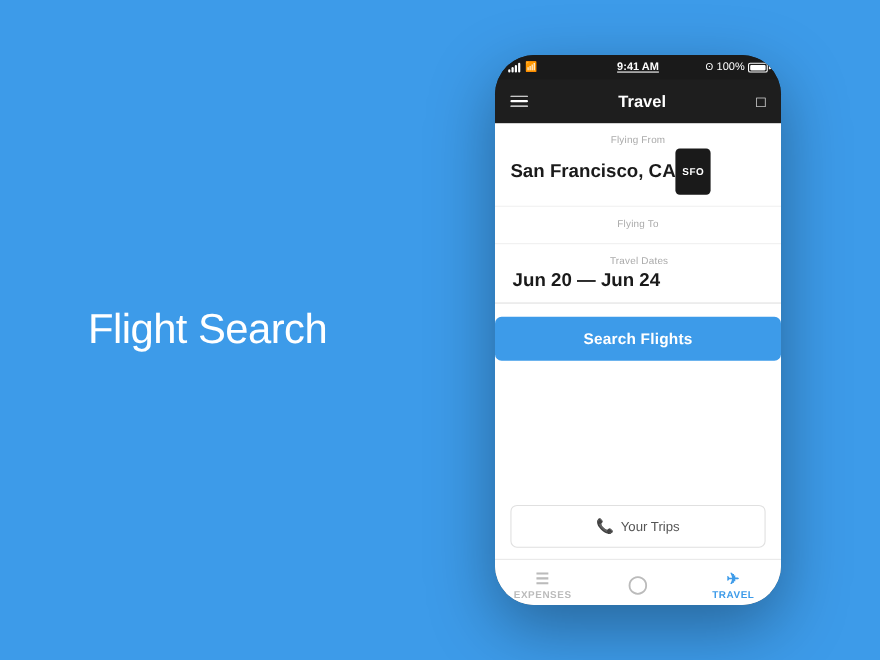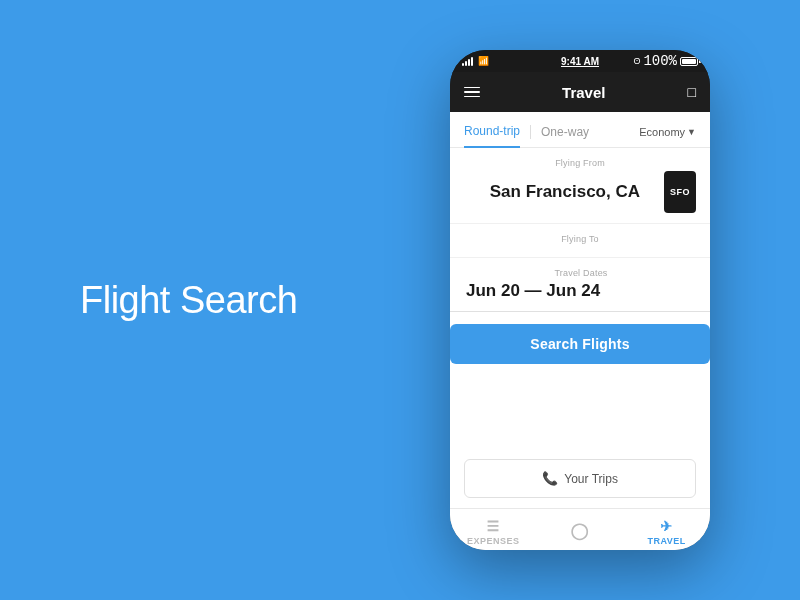--- a/index.html
+++ b/index.html
@@ -96,23 +96,22 @@
     .status-right {
       display: flex;
       align-items: center;
       gap: 3px;
     }
     .bluetooth-icon {
       color: #fff;
       font-size: 9px;
     }
     .battery-text {
-      font-size: 14px;
-      color: #fff;
-      font-family: Liberation Mono, monospace;
+      font-size: 10px;
+      color: #fff;
     }
     .battery-icon {
       width: 18px;
       height: 9px;
       border: 1.5px solid #fff;
       border-radius: 2px;
       position: relative;
       display: inline-flex;
       align-items: center;
       padding: 1px;
@@ -222,22 +221,21 @@
       color: #aaa;
       font-weight: 500;
       text-transform: none;
       margin-bottom: 3px;
       letter-spacing: 0.2px;
       text-align: center;
     }
     .field-row {
       display: flex;
       align-items: center;
-      justify-content: flex-end;
-      gap: 24px;
+      justify-content: flex-start;
     }
     .field-value {
       font-size: 17px;
       font-weight: 600;
       color: #1a1a1a;
     }
     .airport-badge {
       background: #1a1a1a;
       color: #fff;
       font-size: 9px;
@@ -357,29 +355,20 @@
       <div class="nav-menu-line"></div>
       <div class="nav-menu-line"></div>
       <div class="nav-menu-line"></div>
     </div>
     <span class="nav-title">Travel</span>
     <div style="color:#fff;font-size:14px;">□</div>
   </div>
 
   <div class="phone-content">
 
-    <div class="tabs-row">
-      <div class="tab active">Round-trip</div>
-      <div class="tab-separator"></div>
-      <div class="tab">One-way</div>
-      <div class="economy-badge">
-        <span>Economy</span>
-        <span style="font-size:9px;">▼</span>
-      </div>
-    </div>
 
     <div class="field-group">
       <div class="field-label">Flying From</div>
       <div class="field-row">
         <div class="field-value">San Francisco, CA</div>
         <div class="airport-badge">SFO</div>
       </div>
     </div>
 
     <div class="field-group">

